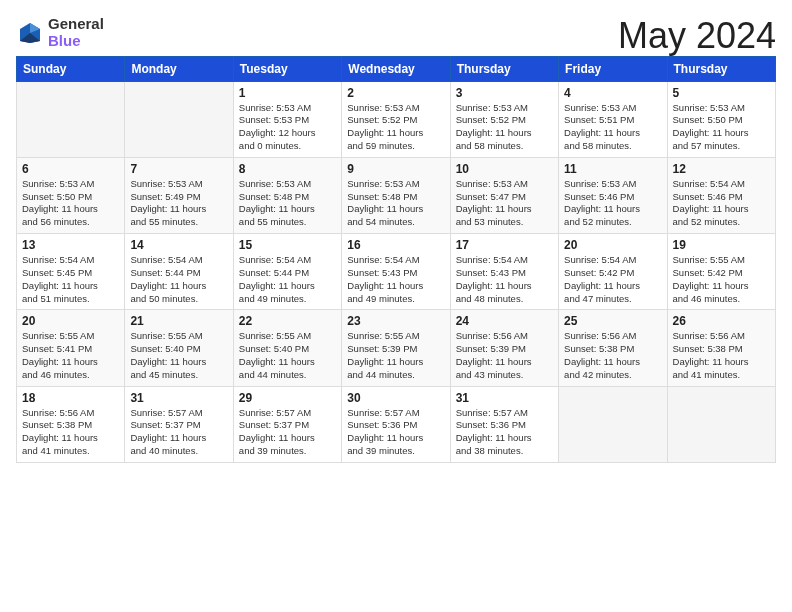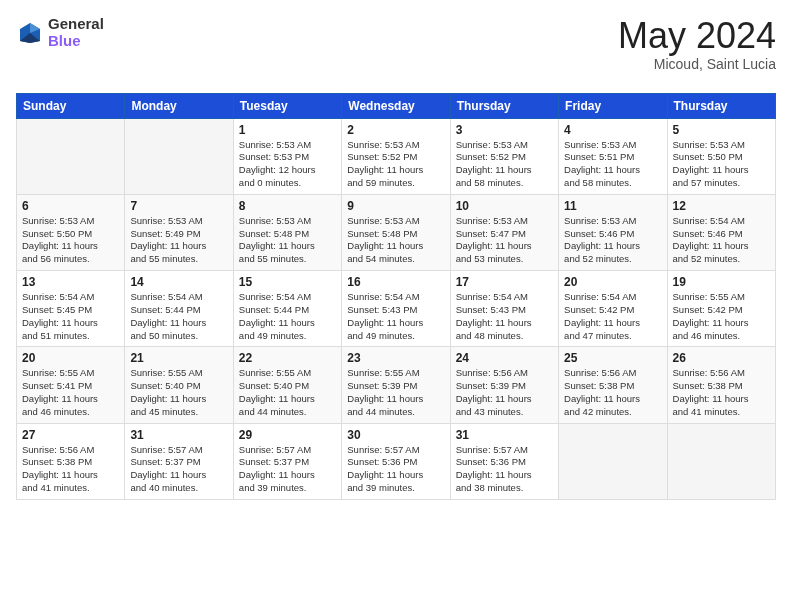--- a/index.html
+++ b/index.html
@@ -7,21 +7,21 @@
       font-family: Arial, sans-serif;
       background: #fff;
       width: 792px;
       min-height: 612px;
       padding: 16px;
     }
     .header {
       display: flex;
       justify-content: space-between;
       align-items: flex-start;
-      margin-bottom: 21px;
+      margin-bottom: 0;
     }
     .logo {
       display: flex;
       align-items: center;
       gap: 4px;
     }
     .logo-text {
       display: flex;
       flex-direction: column;
       line-height: 1.1;
@@ -104,21 +104,20 @@
       <polygon points="14,4 24,10 14,14" fill="#4a90d9"></polygon>
       <polygon points="14,14 24,22 14,24 4,22" fill="#1a3a6e"></polygon>
     </svg>
     <div class="logo-text">
       <span class="logo-general">General</span>
       <span class="logo-blue">Blue</span>
     </div>
   </div>
   <div class="title-block">
     <div class="month-title">May 2024</div>
-    <div class="subtitle">Micoud, Saint Lucia</div>
   </div>
 </div>
 
 <table class="calendar">
   <thead>
     <tr>
     <th>Sunday</th>
         <th>Monday</th>
         <th>Tuesday</th>
         <th>Wednesday</th>
@@ -237,21 +236,21 @@
           <span class="day-num">25</span>
           <div class="day-info">Sunrise: 5:56 AM<br>Sunset: 5:38 PM<br>Daylight: 11 hours<br>and 42 minutes.</div>
         </td>
         <td>
           <span class="day-num">26</span>
           <div class="day-info">Sunrise: 5:56 AM<br>Sunset: 5:38 PM<br>Daylight: 11 hours<br>and 41 minutes.</div>
         </td>
       </tr>
       <tr>
         <td>
-          <span class="day-num">27</span>
+          <span class="day-num">18</span>
           <div class="day-info">Sunrise: 5:56 AM<br>Sunset: 5:38 PM<br>Daylight: 11 hours<br>and 41 minutes.</div>
         </td>
         <td>
           <span class="day-num">31</span>
           <div class="day-info">Sunrise: 5:57 AM<br>Sunset: 5:37 PM<br>Daylight: 11 hours<br>and 40 minutes.</div>
         </td>
         <td>
           <span class="day-num">29</span>
           <div class="day-info">Sunrise: 5:57 AM<br>Sunset: 5:37 PM<br>Daylight: 11 hours<br>and 39 minutes.</div>
         </td>

